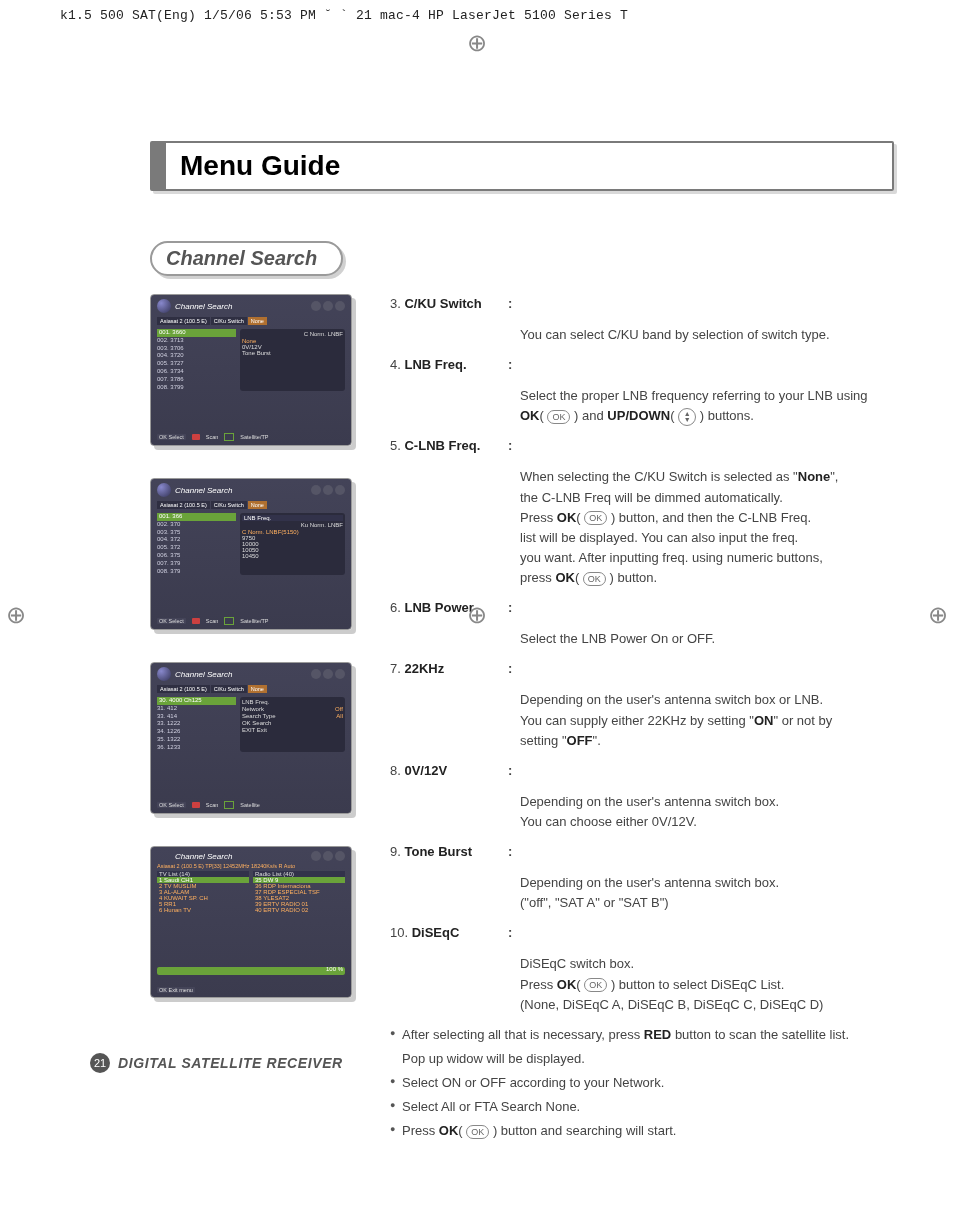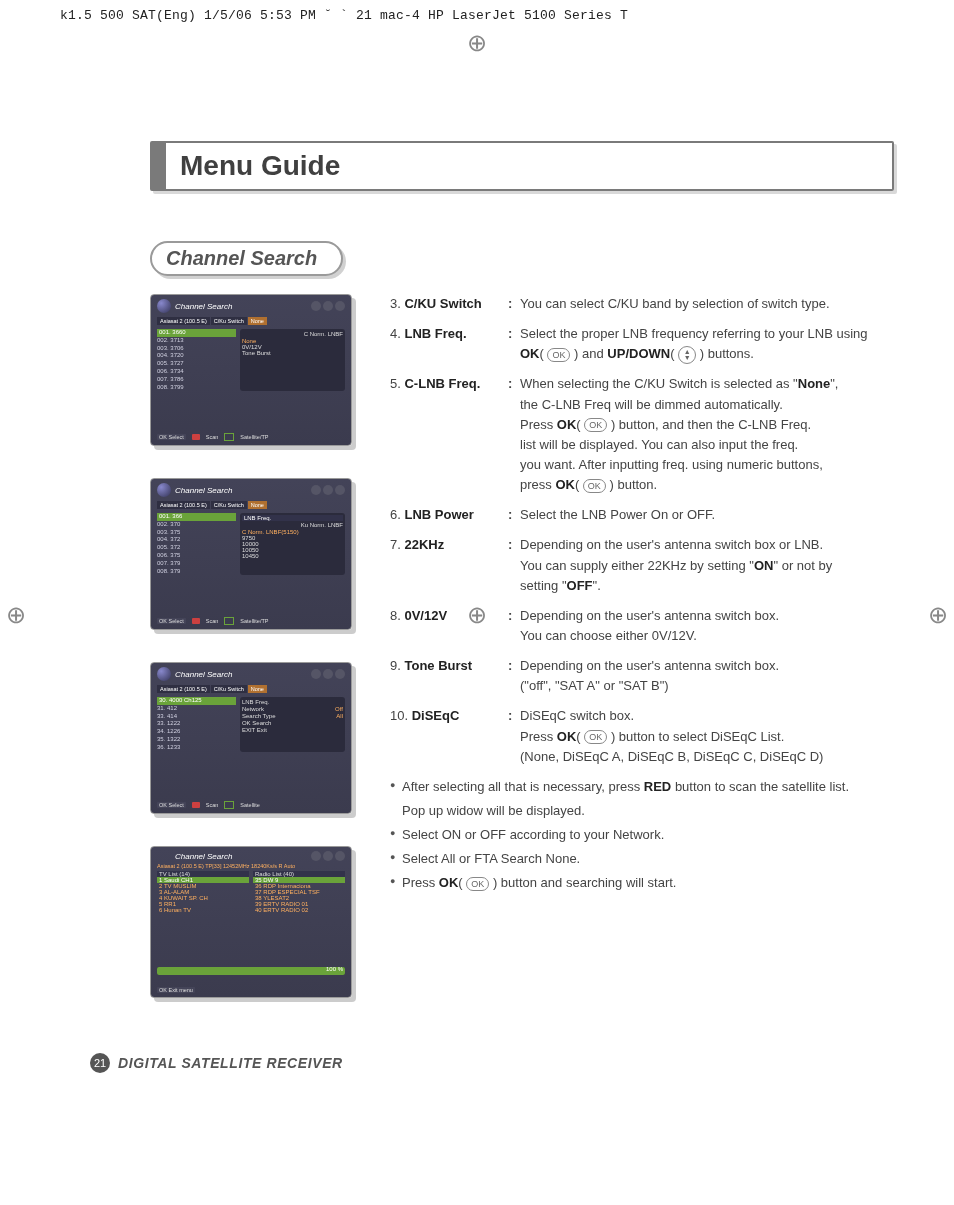--- a/index.html
+++ b/index.html
@@ -56,21 +56,21 @@
     width: 14px;
     background: #7a7a7a;
   }
   .title-bar .title-text {
     flex: 1;
     display: flex;
     align-items: center;
     padding-left: 14px;
     font-weight: 800;
     font-size: 28px;
-    color: #404040;
+    color: #000000;
   }
   .section-heading-wrap {
     margin: 50px 0 18px 90px;
   }
   .section-heading {
     display: inline-block;
     background: #fff;
     border: 2px solid #9a9a9a;
     border-radius: 18px;
     padding: 4px 24px 4px 14px;
@@ -180,20 +180,21 @@
     width: 118px;
     flex: 0 0 118px;
   }
   .colon {
     width: 12px;
     flex: 0 0 12px;
     font-weight: 700;
   }
   .item-desc {
     flex: 1;
+    margin-top: 31px;
   }
   .item-desc p { margin: 0 0 0 0; }
   .ok-pill {
     display:inline-block;
     border:1px solid #888;
     border-radius:9px;
     font-size:9px;
     padding:0 4px;
     line-height:12px;
     vertical-align:middle;

